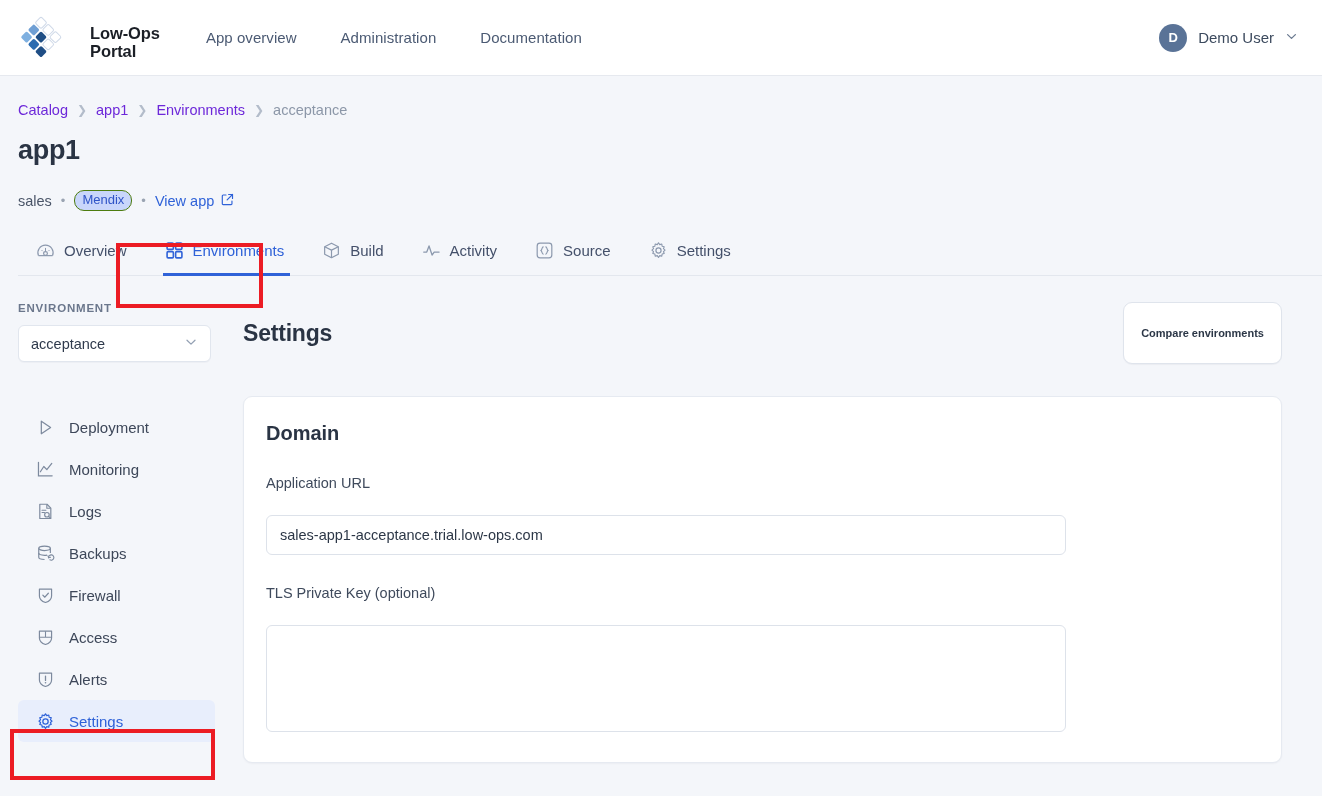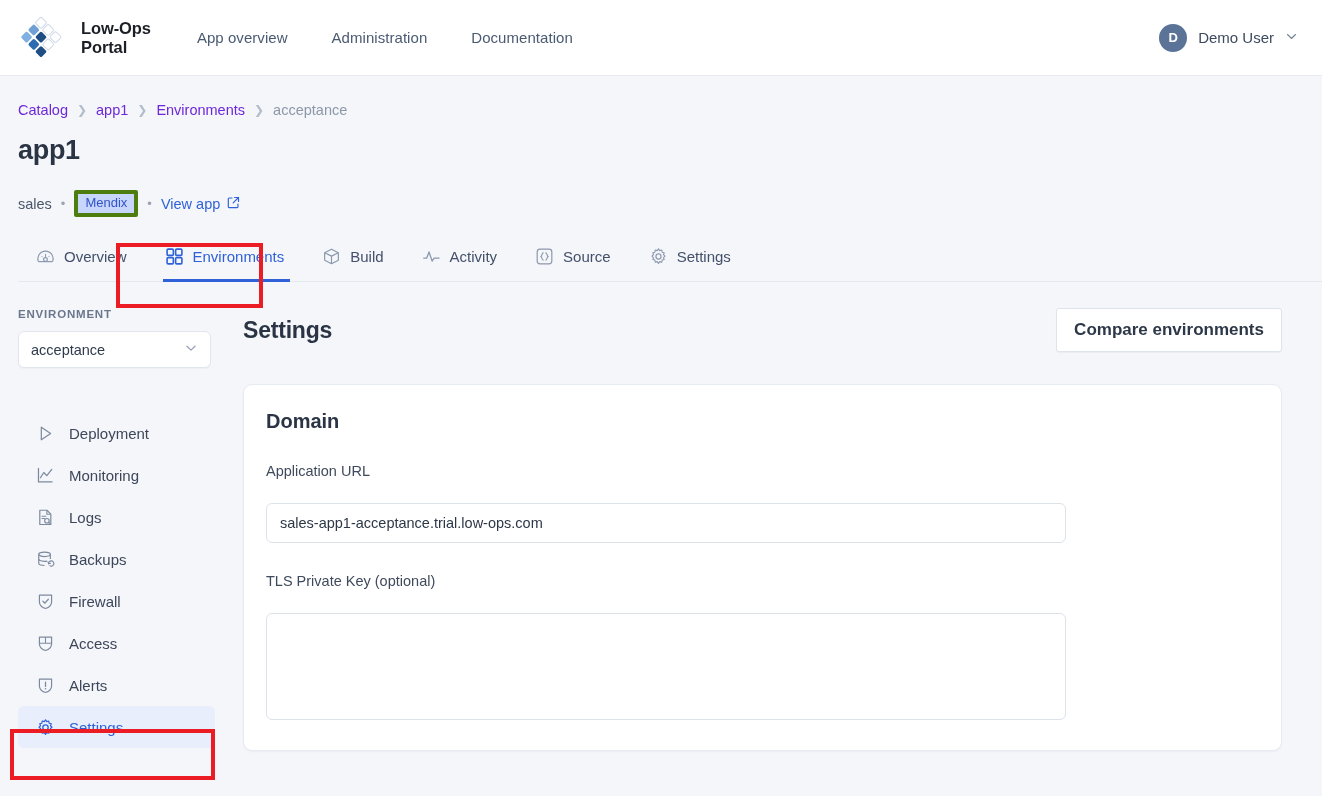--- a/index.html
+++ b/index.html
@@ -14,21 +14,21 @@
   
   .topbar {
     height: 76px;
     background: #ffffff;
     border-bottom: 1px solid #e6e9ef;
     display: flex;
     align-items: center;
     padding: 0 24px 0 18px;
     position: relative;
   }
-  .brand { display: flex; align-items: center; gap: 17px; }
+  .brand { display: flex; align-items: flex-end; gap: 26px; }
   .logo-wrap { width: 46px; height: 46px; position: relative; }
   .brand-name {
     font-size: 16.5px; font-weight: bold; color: #1b1f26;
     line-height: 1.12; letter-spacing: -0.1px;
   }
   .topnav { display: flex; align-items: center; gap: 44px; margin-left: 46px; }
   .topnav a {
     font-size: 15px; color: #4b5a73; text-decoration: none; letter-spacing: 0.05px;
   }
   .user-area {
@@ -53,22 +53,22 @@
     font-size: 27px; font-weight: bold; color: #2a3444;
     margin-top: 17px; letter-spacing: -0.3px;
   }
   .submeta {
     display: flex; align-items: center; gap: 9px;
     margin-top: 24px; font-size: 14.5px; color: #4a5568;
   }
   .dot { color: #9aa4b2; font-size: 13px; }
   .badge {
     background: #c9d6fb; color: #2f54c7;
-    border: 4px solid #4d7c0f;
-    border-radius: 2px; padding: 2px 7px 3px;
+    border: 1px solid #4d7c0f;
+    border-radius: 10px; padding: 2px 7px 3px;
     font-size: 13px; line-height: 1.1;
   }
   .viewapp {
     color: #2f62d8; text-decoration: none; font-size: 14.5px;
     display: inline-flex; align-items: center; gap: 7px;
   }
 
   
   .tabs {
     display: flex; align-items: flex-end; gap: 12px;
@@ -114,22 +114,22 @@
   }
   .sidenav-item.active { background: #e8eefc; color: #2f62d8; }
   .sidenav-item svg { display: block; flex: none; }
 
   
   .main { flex: 1; padding: 26px 40px 0 8px; }
   .main-head { display: flex; align-items: center; }
   .main-title { font-size: 23px; font-weight: bold; color: #2a3444; letter-spacing: -0.2px; }
   .compare-btn {
     margin-left: auto;
-    background: #fff; border: 1px solid #dfe4ec; border-radius: 3px;
-    padding: 11px 17px; font-size: 17px; font-weight: bold; color: #2c3747;
+    background: #fff; border: 1px solid #dfe4ec; border-radius: 9px;
+    padding: 24px 17px; font-size: 11px; font-weight: bold; color: #2c3747;
     cursor: pointer; box-shadow: 0 1px 1px rgba(18,32,60,0.04);
     font-family: "Liberation Sans", sans-serif;
   }
 
   .card {
     margin-top: 32px; background: #fff;
     border: 1px solid #e6eaf1; border-radius: 9px;
     padding: 25px 22px 30px;
     box-shadow: 0 1px 2px rgba(18,32,60,0.04);
   }

